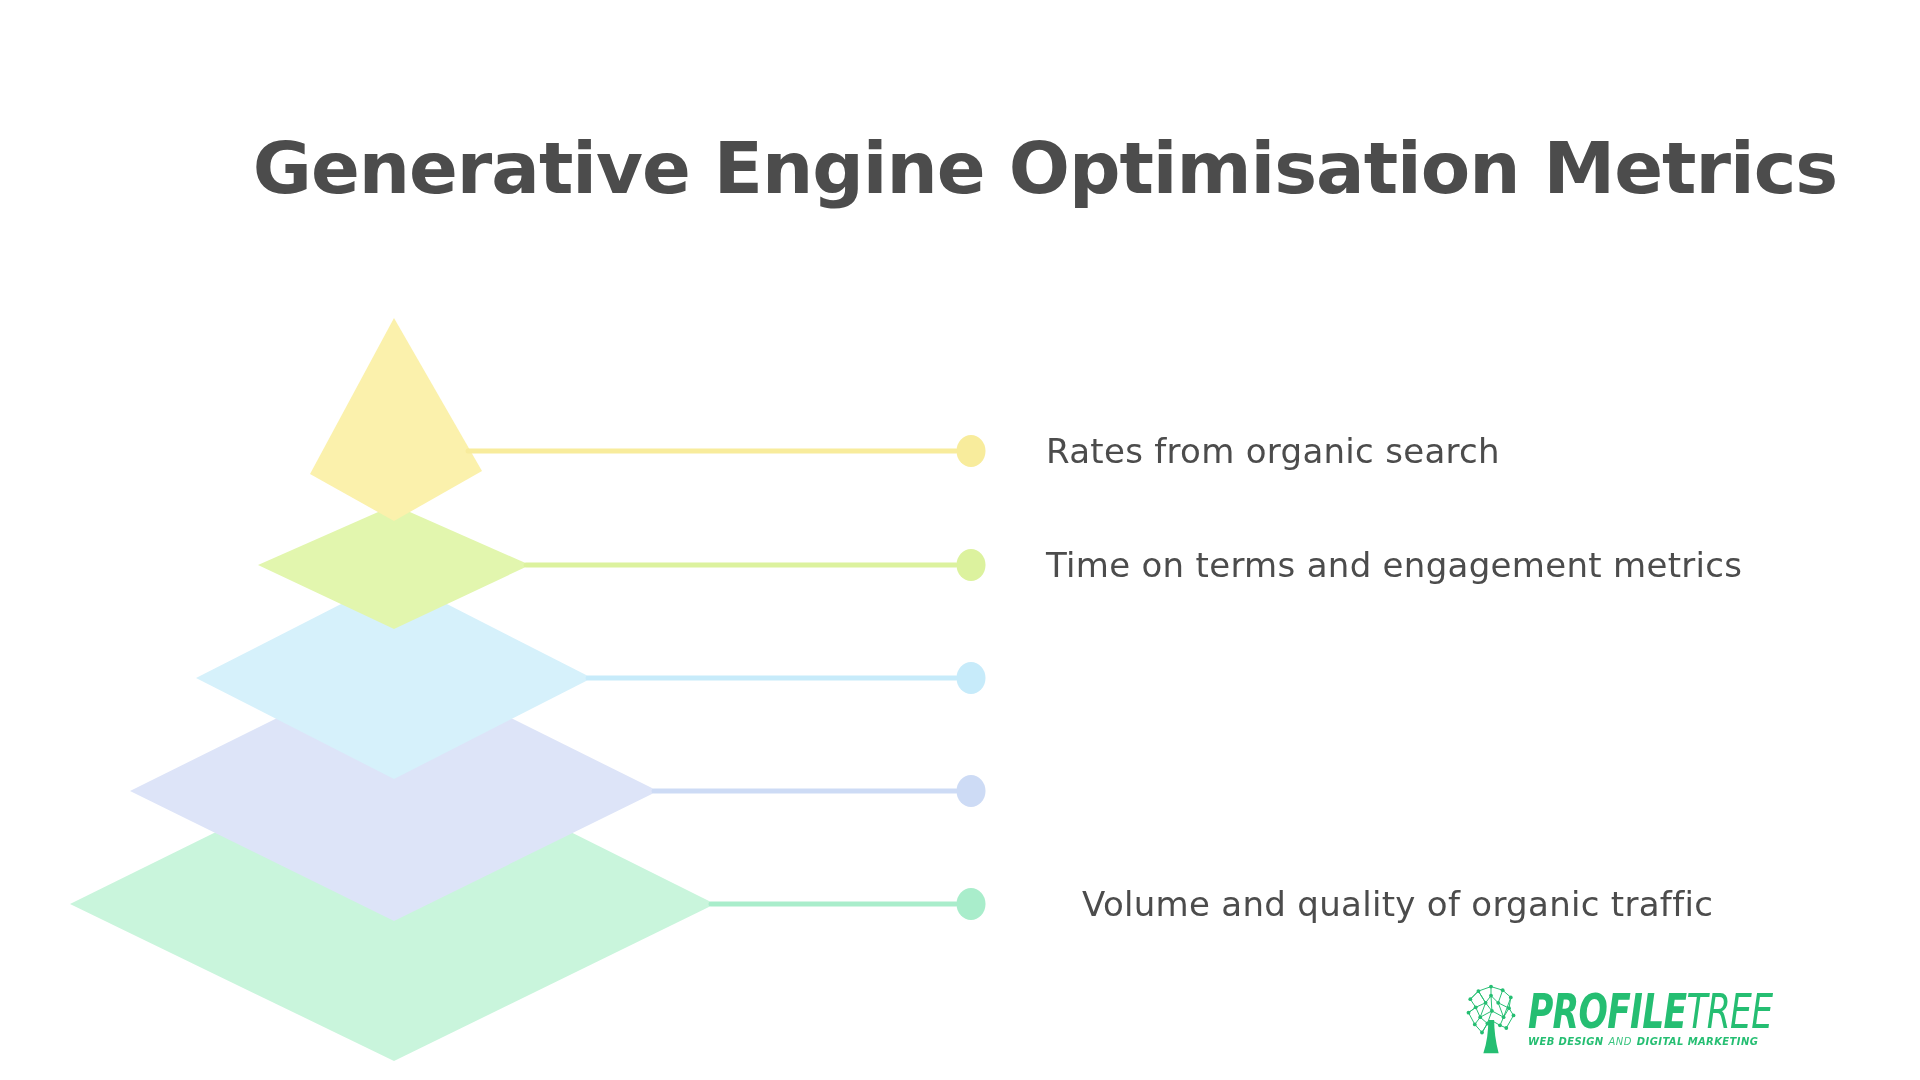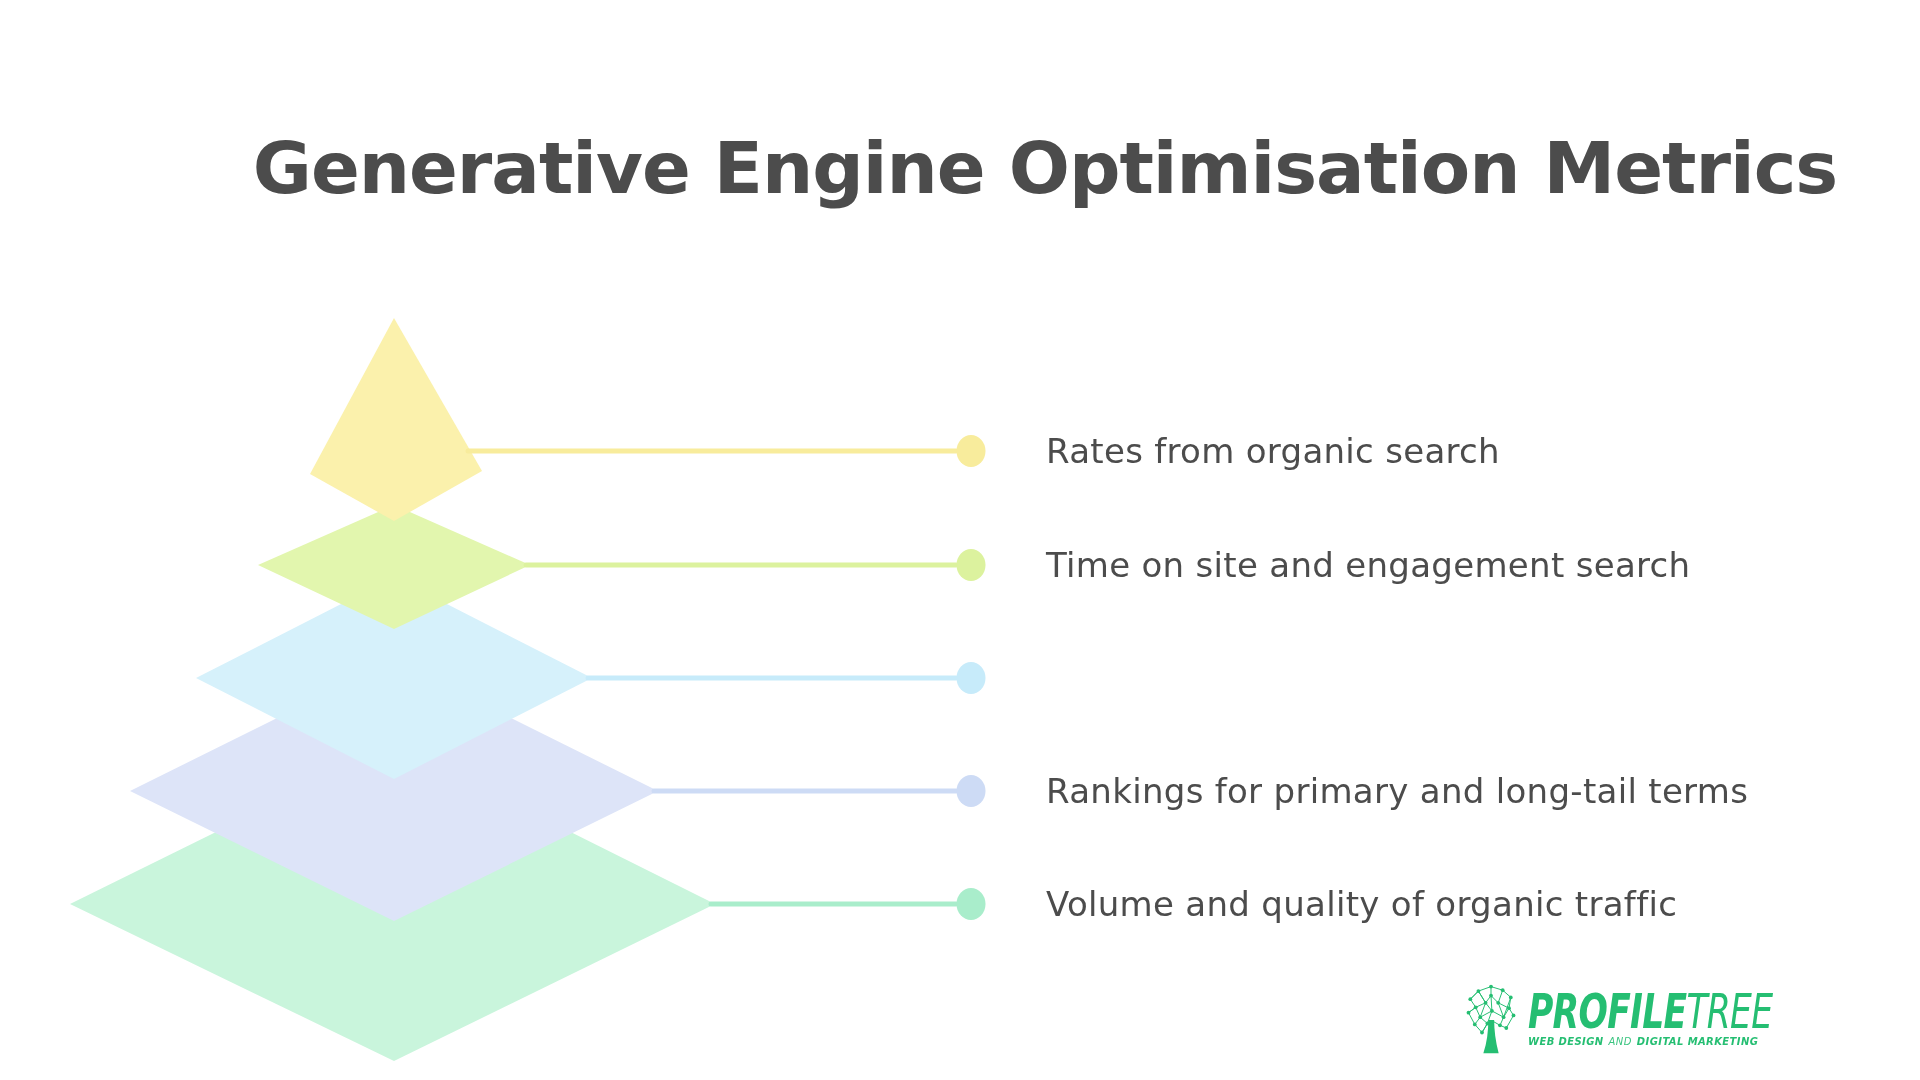--- a/index.html
+++ b/index.html
@@ -15,21 +15,21 @@
   .diagram-svg{position:absolute;left:0;top:0;width:1920px;height:1080px;}
   .labels{position:absolute;left:0;top:0;width:1920px;height:1080px;pointer-events:none;}
   .metric-label{
     position:absolute;left:1046px;height:52px;line-height:52px;
     font-size:34px;font-weight:500;letter-spacing:.3px;white-space:nowrap;
   }
   .label-1{top:425px;}
   .label-2{top:539px;}
   .label-3{top:652px;}
   .label-4{top:765px;}
-  .label-5{top:878px;}
+  .label-5{top:878px;margin-left:36px;}
   .logo{
     position:absolute;left:1464px;top:982px;height:74px;
     display:flex;align-items:center;gap:10px;font-style:italic;
   }
   .logo-text{display:flex;flex-direction:column;justify-content:center;}
   .logo-name{
     display:flex;align-items:baseline;font-size:48px;line-height:44px;
     letter-spacing:-1px;white-space:nowrap;
     transform:scaleX(.72);transform-origin:left center;
   }
@@ -65,22 +65,21 @@
 
     <ellipse cx="971" cy="451" rx="14.5" ry="16" fill="#F8EC9C"></ellipse>
     <ellipse cx="971" cy="565" rx="14.5" ry="16" fill="#DCF29E"></ellipse>
     <ellipse cx="971" cy="678" rx="14.5" ry="16" fill="#C7EBFA"></ellipse>
     <ellipse cx="971" cy="791" rx="14.5" ry="16" fill="#CDDBF5"></ellipse>
     <ellipse cx="971" cy="904" rx="14.5" ry="16" fill="#A9EDCB"></ellipse>
   </svg>
 
   <div class="labels">
     <div class="metric-label label-1">Rates from organic search</div>
-    <div class="metric-label label-2">Time on site and engagement search</div>
-    <div class="metric-label label-4">Rankings for primary and long-tail terms</div>
+    <div class="metric-label label-2">Time on terms and engagement metrics</div>
     <div class="metric-label label-5">Volume and quality of organic traffic</div>
   </div>
 
   <div class="logo" style="color: rgb(37, 190, 114);">
     <svg width="54" height="72" viewBox="0 0 60 80" xmlns="http://www.w3.org/2000/svg">
       <g fill="none" stroke-width="1.1" stroke="#25BE72">
         <path d="M30,4 L16,9 L7,18 L13,27 L5,33 L12,46 L20,55 L26,45 L18,38 L13,27
                  M30,4 L43,8 L52,16 L50,28 L55,36 L47,50 L40,47 L44,38 L50,28
                  M30,4 L30,14 L24,22 L16,9 M30,14 L38,22 L43,8
                  M24,22 L18,38 L31,31 L24,22 M38,22 L44,38 L31,31

